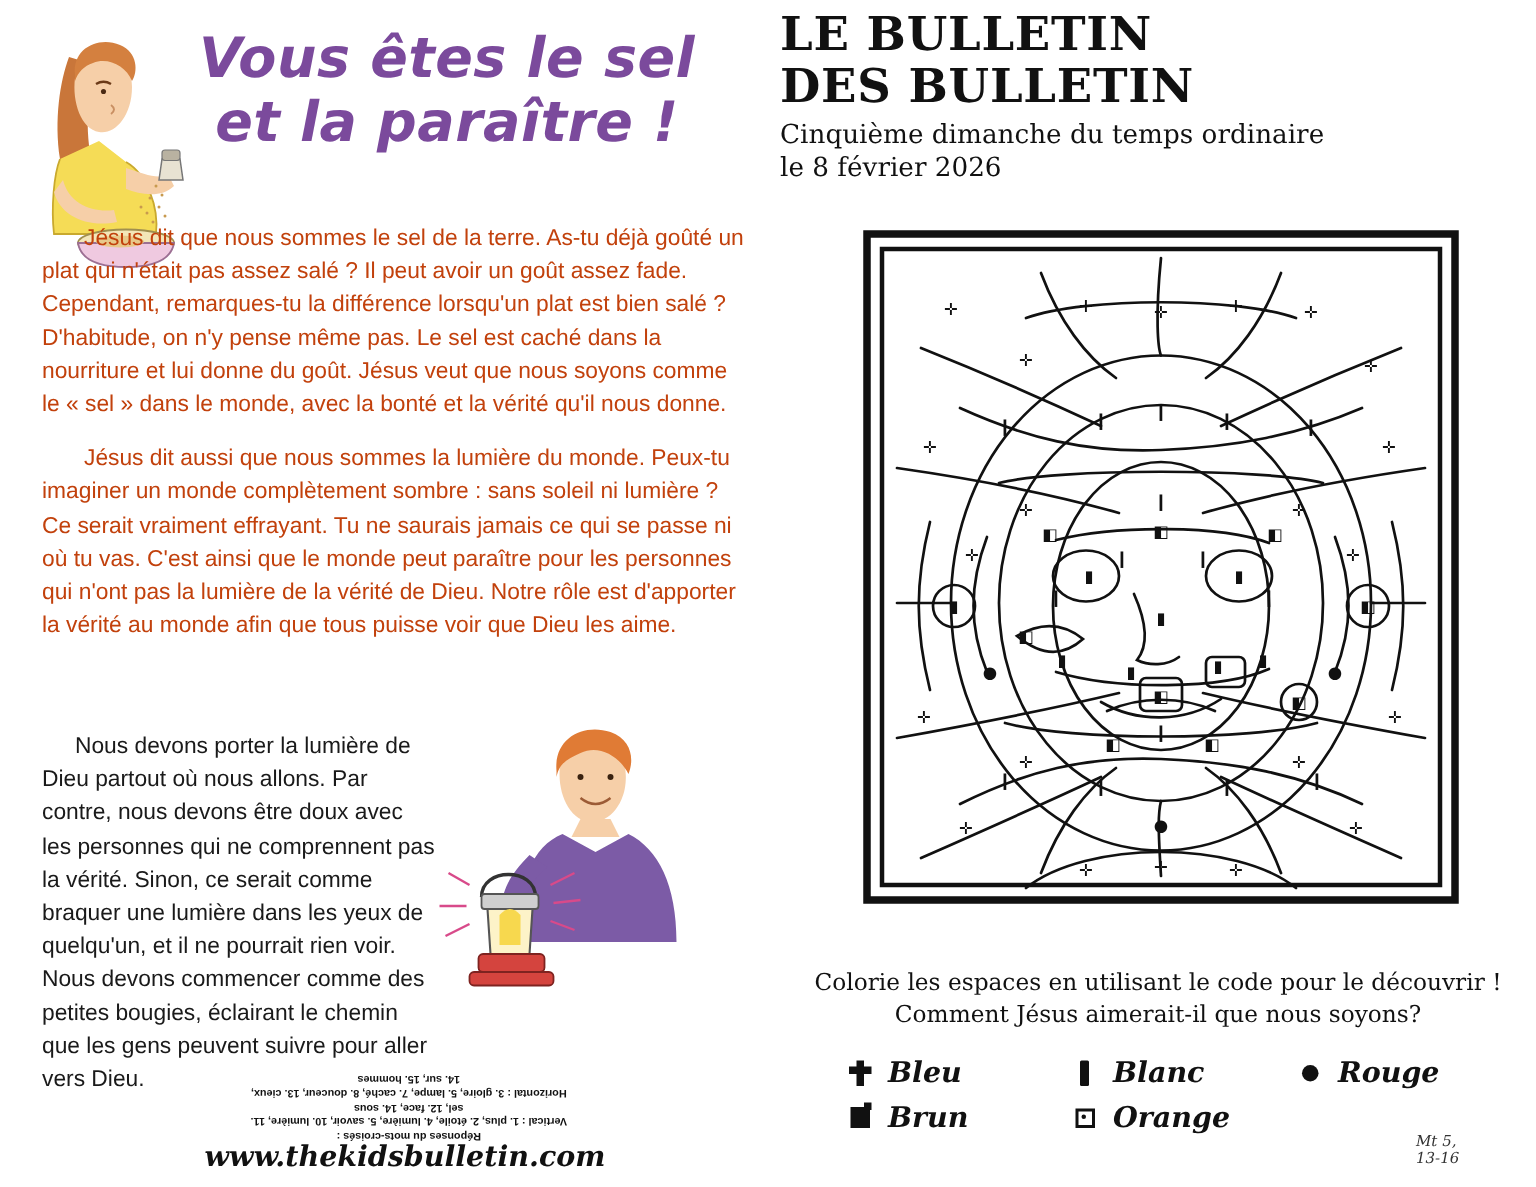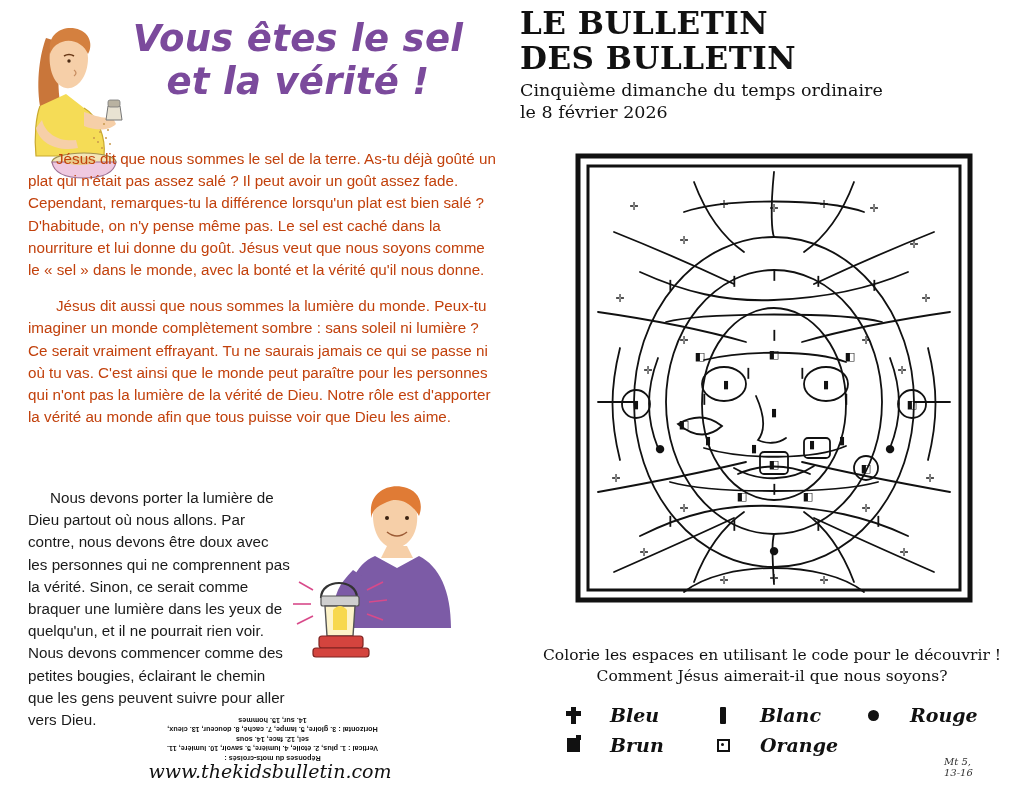--- a/index.html
+++ b/index.html
@@ -59,21 +59,21 @@
     line-height:1.32;
     font-weight:bold;
     color:#111;
     font-family:"Liberation Sans", sans-serif;
   }
 
   .website {
     position:absolute; left:60px; top:760px; width:420px;
     text-align:center;
     font-family:"DejaVu Serif", serif;
-    font-weight:normal; font-style:italic;
+    font-weight:bold; font-style:italic;
     font-size:19px;
     color:#111;
   }
 
   
   .right-col { position:absolute; left:520px; top:0; width:504px; height:791px; }
 
   .masthead {
     position:absolute; left:0; top:6px; width:504px; text-align:left;
     font-family:"DejaVu Serif", serif;
@@ -98,21 +98,21 @@
     font-size:15.5px; line-height:1.35; color:#111;
   }
 
   .legend {
     position:absolute; left:44px; top:700px; width:430px;
     display:grid;
     grid-template-columns:150px 150px 130px;
     grid-template-rows:30px 30px;
     align-items:center;
   }
-  .legend-item { display:flex; align-items:center; gap:28px; }
+  .legend-item { display:flex; align-items:center; gap:10px; }
   .legend-label {
     font-family:"DejaVu Serif", serif;
     font-style:italic; font-weight:bold; font-size:19px; color:#111;
   }
   .legend-sym { width:18px; height:20px; display:flex; align-items:center; justify-content:center; }
 
   
   .sym-cross { position:relative; width:15px; height:17px; }
   .sym-cross:before, .sym-cross:after {
     content:""; position:absolute; background:#111;
@@ -171,21 +171,21 @@
         </g>
 
         <ellipse cx="62" cy="142" rx="32" ry="9" fill="#f3e6b8" stroke="#a08f4f" stroke-width="1.2"></ellipse>
         <path d="M30 142 C32 154 46 158 62 158 C78 158 92 154 94 142 Z" fill="#efc9e0" stroke="#9c6f93" stroke-width="1.2"></path>
         <ellipse cx="58" cy="141" rx="16" ry="4" fill="#e8c98a"></ellipse>
       </svg>
     </div>
 
     <div class="headline">
       <div>Vous êtes le sel</div>
-      <div>et la vérité !</div>
+      <div>et la paraître !</div>
     </div>
 
     <div class="body-text">
       <p>Jésus dit que nous sommes le sel de la terre. As-tu déjà goûté un plat qui n'était pas assez salé ? Il peut avoir un goût assez fade. Cependant, remarques-tu la différence lorsqu'un plat est bien salé ? D'habitude, on n'y pense même pas. Le sel est caché dans la nourriture et lui donne du goût. Jésus veut que nous soyons comme le « sel » dans le monde, avec la bonté et la vérité qu'il nous donne.</p>
       <p>Jésus dit aussi que nous sommes la lumière du monde. Peux-tu imaginer un monde complètement sombre : sans soleil ni lumière ? Ce serait vraiment effrayant. Tu ne saurais jamais ce qui se passe ni où tu vas. C'est ainsi que le monde peut paraître pour les personnes qui n'ont pas la lumière de la vérité de Dieu. Notre rôle est d'apporter la vérité au monde afin que tous puisse voir que Dieu les aime.</p>
     </div>
 
     <div class="para3">
       <p>Nous devons porter la lumière de Dieu partout où nous allons. Par contre, nous devons être doux avec les personnes qui ne comprennent pas la vérité. Sinon, ce serait comme braquer une lumière dans les yeux de quelqu'un, et il ne pourrait rien voir. Nous devons commencer comme des petites bougies, éclairant le chemin que les gens peuvent suivre pour aller vers Dieu.</p>
     </div>

